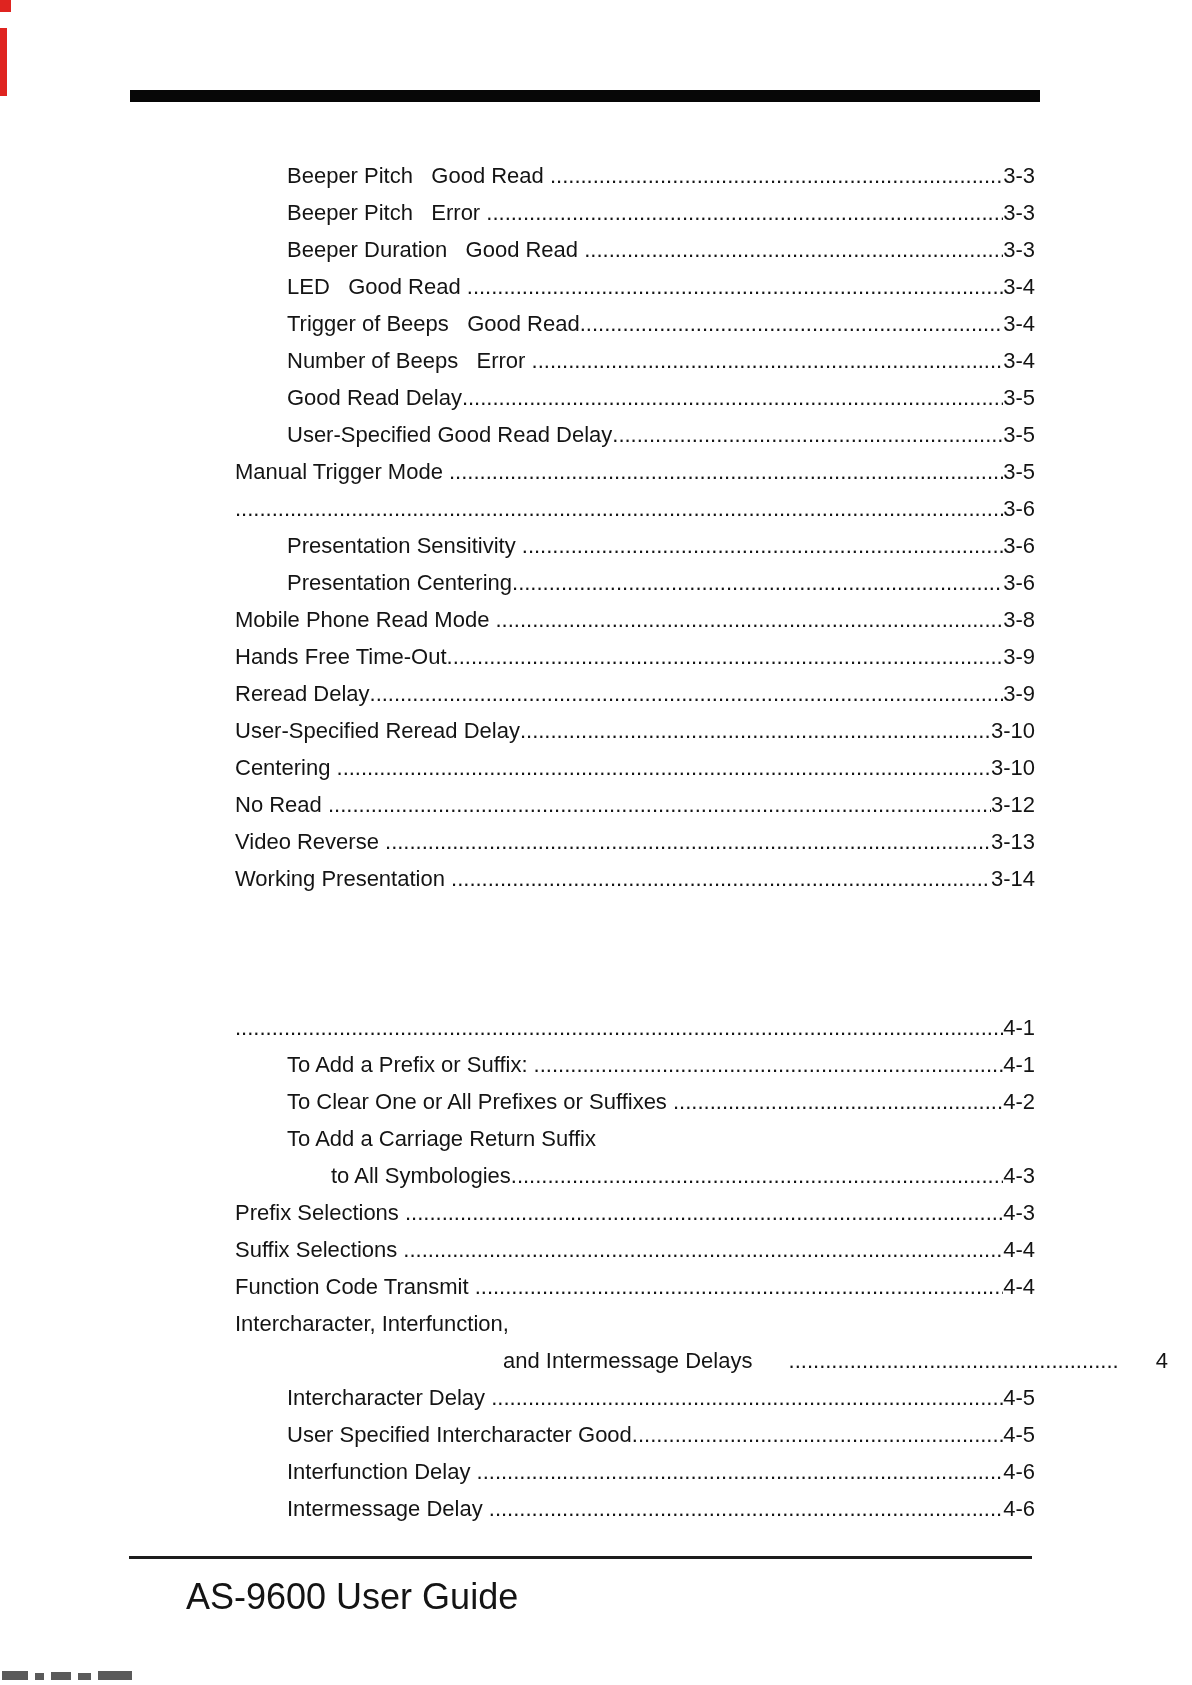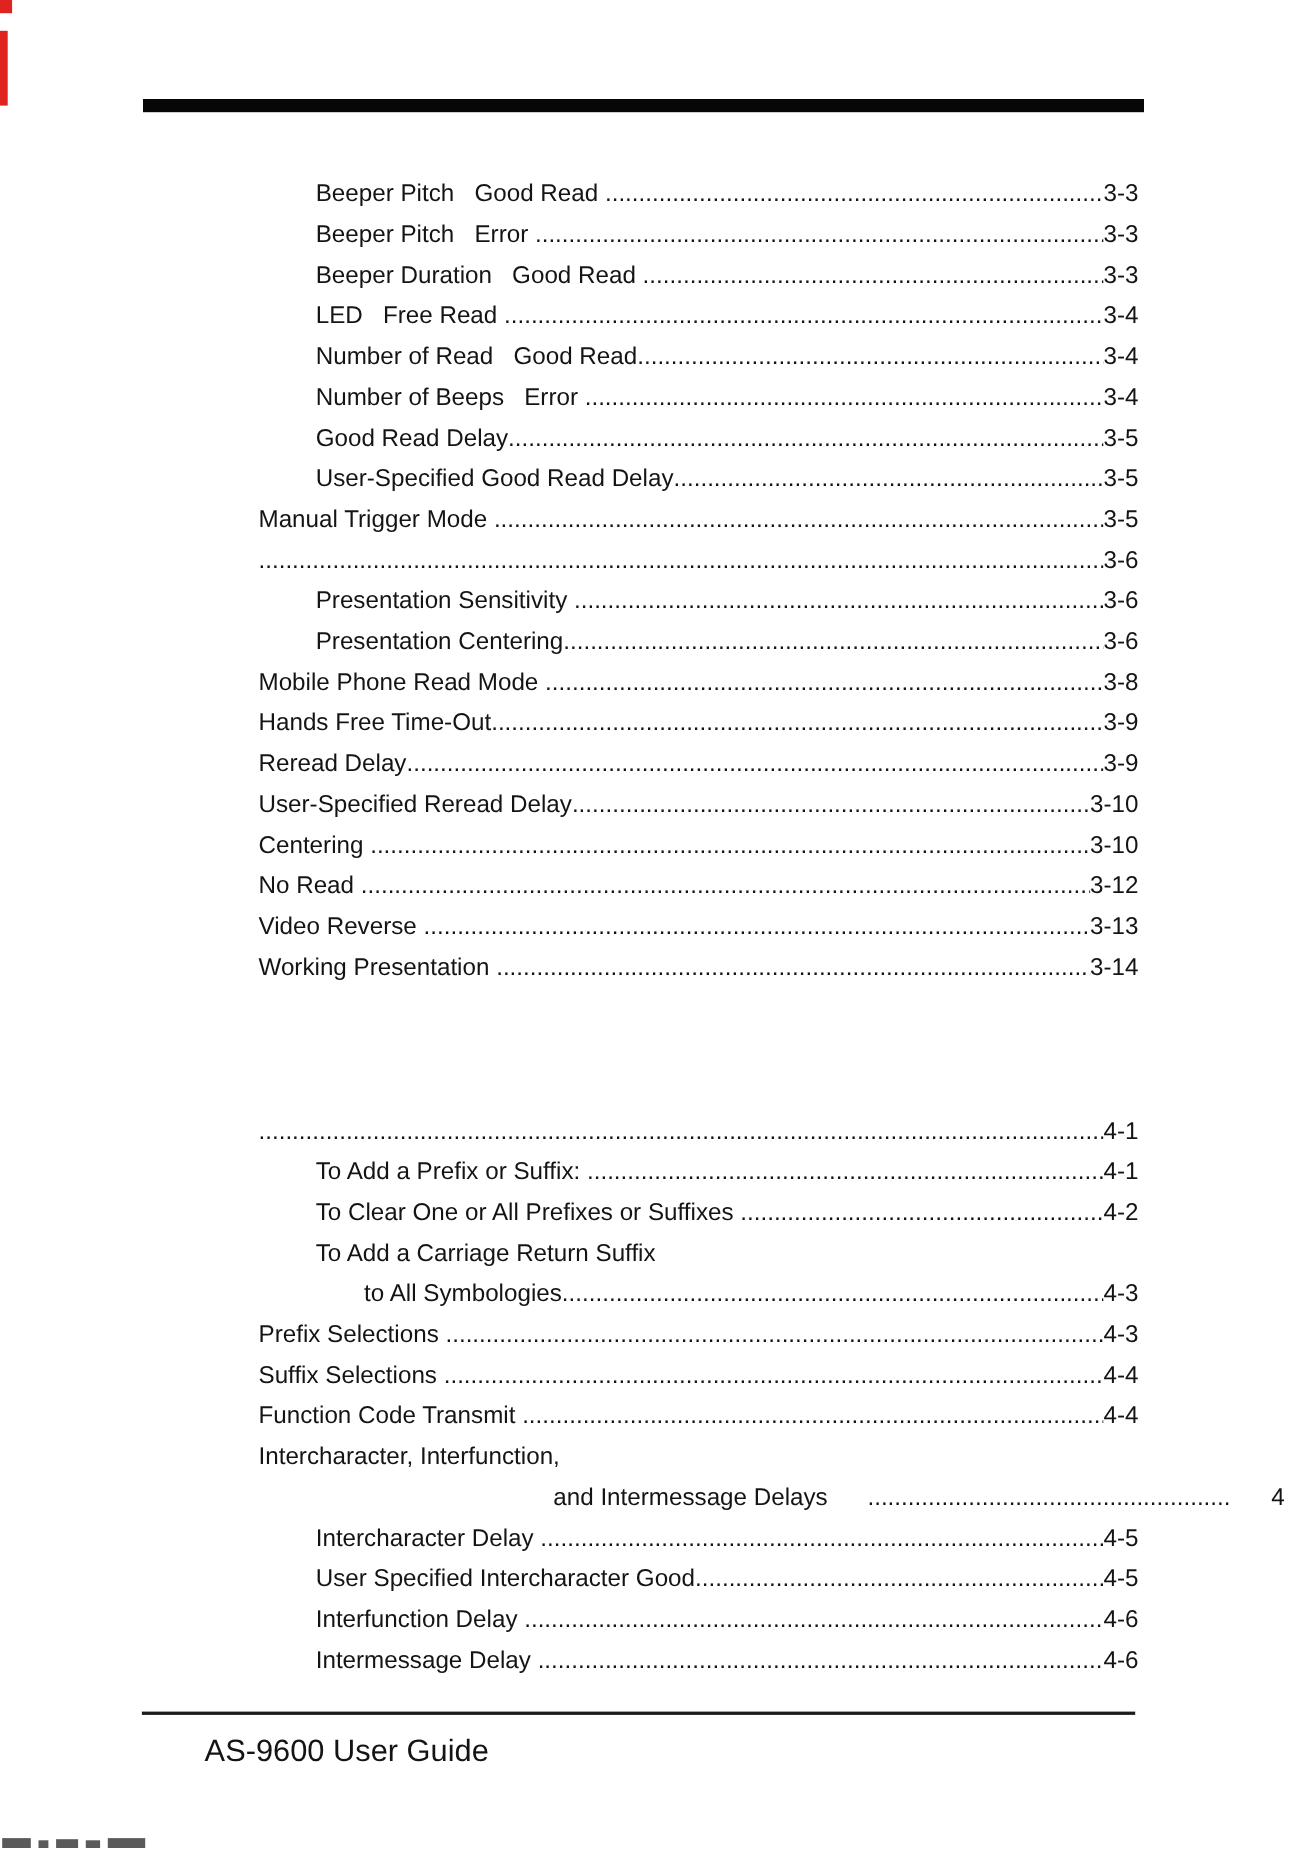--- a/index.html
+++ b/index.html
@@ -54,21 +54,21 @@
 
   .footer-rule {
     position: absolute;
     left: 129px; top: 1556px;
     width: 903px; height: 0;
     border-top: 3px solid #1c1c1c;
   }
   .footer-text {
     position: absolute;
     left: 186px; top: 1576px;
-    font-size: 28px;
+    font-size: 36px;
   }
 
   .edge-mark { position: absolute; background: #df2420; }
   .edge-mark-1 { left: 0; top: 0;    width: 11px; height: 12px; }
   .edge-mark-2 { left: 0; top: 28px; width: 7px;  height: 68px; }
 
   .smudge {
     position: absolute;
     left: 2px; top: 1671px;
     display: flex;
@@ -89,22 +89,22 @@
 <div class="edge-mark edge-mark-1" style="background: rgb(223, 36, 32);"></div>
 <div class="edge-mark edge-mark-2" style="background: rgb(223, 36, 32);"></div>
 
 <div class="top-rule"></div>
 
 <div class="toc">
     <div class="toc-section">
       <div class="toc-row indent-1"><span class="toc-title">Beeper Pitch   Good Read </span><span class="dots"></span><span class="pagenum">3-3</span></div>
       <div class="toc-row indent-1"><span class="toc-title">Beeper Pitch   Error </span><span class="dots"></span><span class="pagenum">3-3</span></div>
       <div class="toc-row indent-1"><span class="toc-title">Beeper Duration   Good Read </span><span class="dots"></span><span class="pagenum">3-3</span></div>
-      <div class="toc-row indent-1"><span class="toc-title">LED   Free Read </span><span class="dots"></span><span class="pagenum">3-4</span></div>
-      <div class="toc-row indent-1"><span class="toc-title">Number of Read   Good Read</span><span class="dots"></span><span class="pagenum">3-4</span></div>
+      <div class="toc-row indent-1"><span class="toc-title">LED   Good Read </span><span class="dots"></span><span class="pagenum">3-4</span></div>
+      <div class="toc-row indent-1"><span class="toc-title">Trigger of Beeps   Good Read</span><span class="dots"></span><span class="pagenum">3-4</span></div>
       <div class="toc-row indent-1"><span class="toc-title">Number of Beeps   Error </span><span class="dots"></span><span class="pagenum">3-4</span></div>
       <div class="toc-row indent-1"><span class="toc-title">Good Read Delay</span><span class="dots"></span><span class="pagenum">3-5</span></div>
       <div class="toc-row indent-1"><span class="toc-title">User-Specified Good Read Delay</span><span class="dots"></span><span class="pagenum">3-5</span></div>
       <div class="toc-row indent-0"><span class="toc-title">Manual Trigger Mode </span><span class="dots"></span><span class="pagenum">3-5</span></div>
       <div class="toc-row indent-0"><span class="dots"></span><span class="pagenum">3-6</span></div>
       <div class="toc-row indent-1"><span class="toc-title">Presentation Sensitivity </span><span class="dots"></span><span class="pagenum">3-6</span></div>
       <div class="toc-row indent-1"><span class="toc-title">Presentation Centering</span><span class="dots"></span><span class="pagenum">3-6</span></div>
       <div class="toc-row indent-0"><span class="toc-title">Mobile Phone Read Mode </span><span class="dots"></span><span class="pagenum">3-8</span></div>
       <div class="toc-row indent-0"><span class="toc-title">Hands Free Time-Out</span><span class="dots"></span><span class="pagenum">3-9</span></div>
       <div class="toc-row indent-0"><span class="toc-title">Reread Delay</span><span class="dots"></span><span class="pagenum">3-9</span></div>

